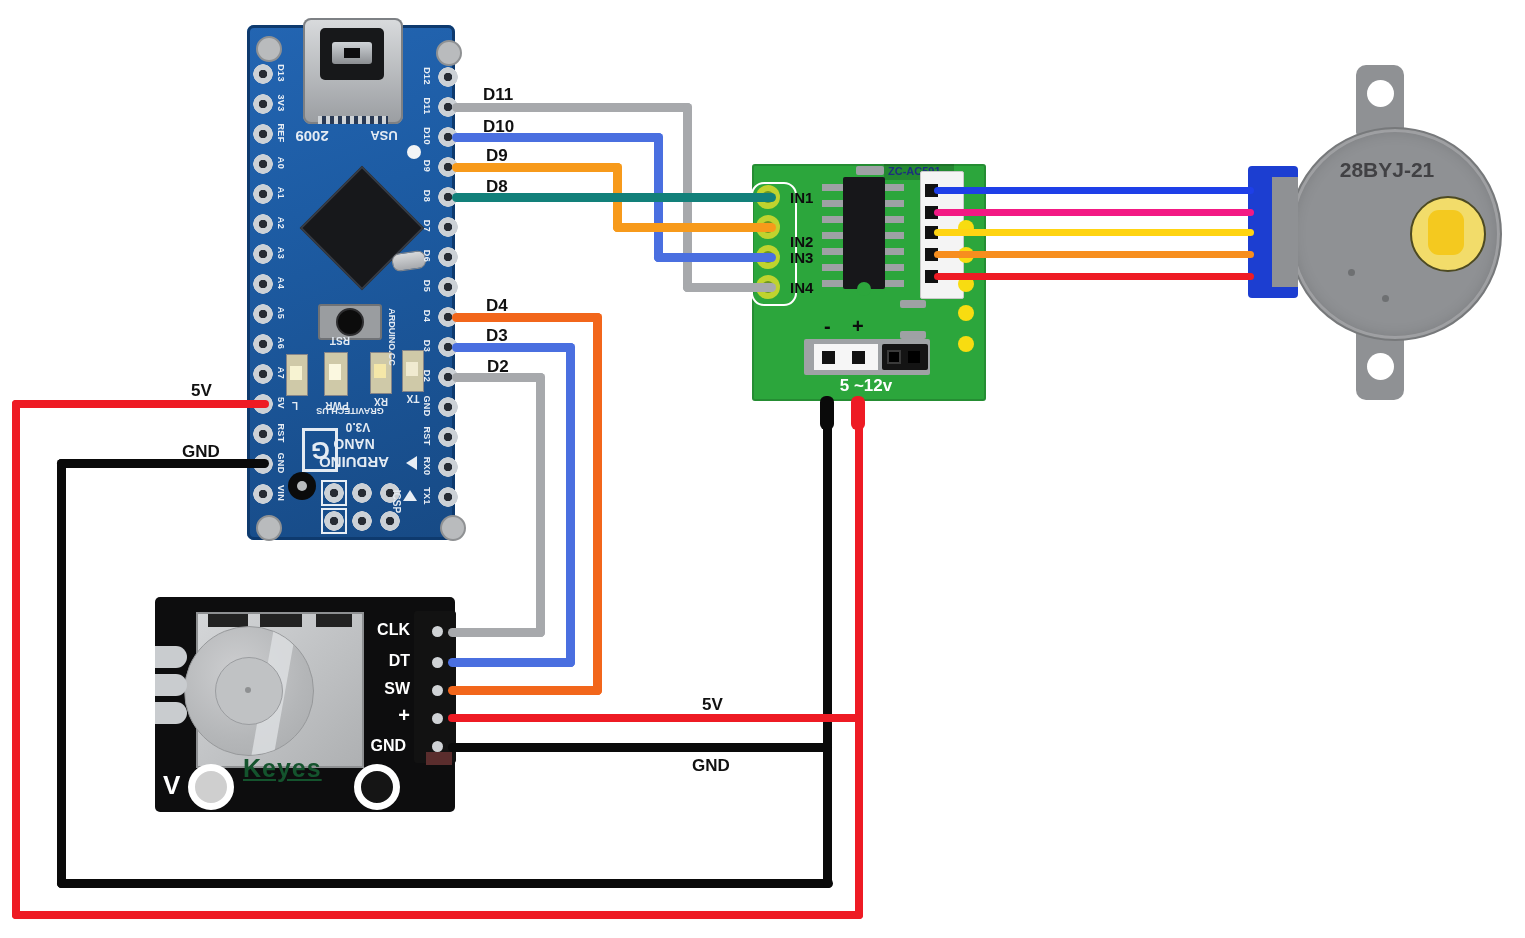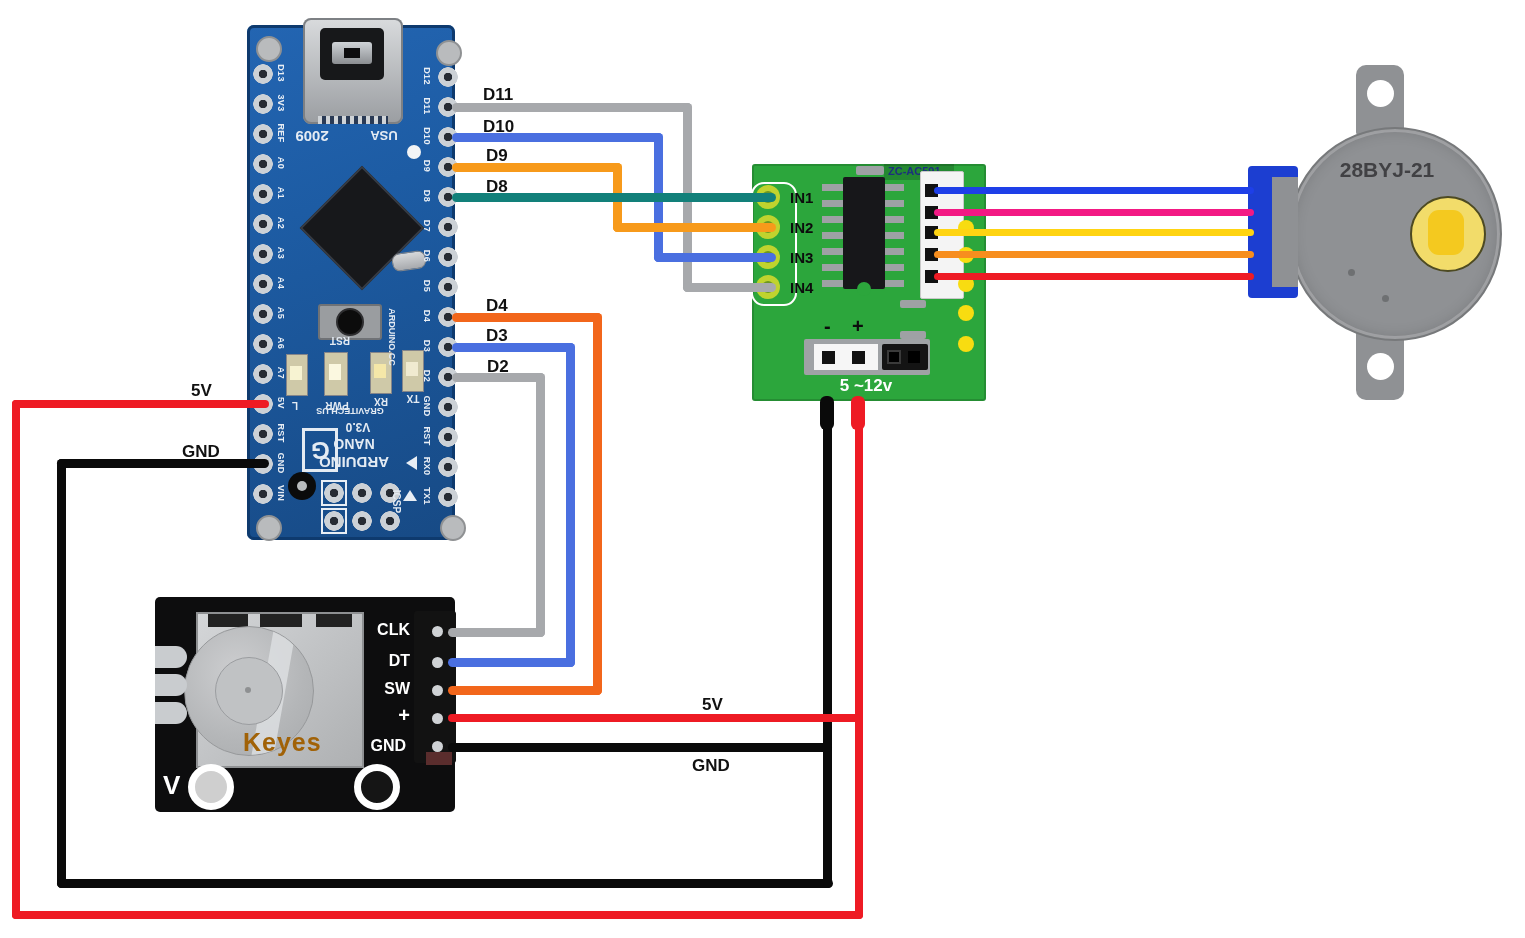--- a/index.html
+++ b/index.html
@@ -144,21 +144,21 @@
   <div class="abs circle" style="left: 756px; top: 185px; width: 24px; height: 24px; background-color: rgb(192, 211, 46);"></div>
   <div class="abs circle" style="left:762px;top:191px;width:12px;height:12px;background:#6d9722;"></div>
   <div class="abs circle" style="left: 756px; top: 215px; width: 24px; height: 24px; background-color: rgb(192, 211, 46);"></div>
   <div class="abs circle" style="left:762px;top:221px;width:12px;height:12px;background:#6d9722;"></div>
   <div class="abs circle" style="left: 756px; top: 245px; width: 24px; height: 24px; background-color: rgb(192, 211, 46);"></div>
   <div class="abs circle" style="left:762px;top:251px;width:12px;height:12px;background:#6d9722;"></div>
   <div class="abs circle" style="left: 756px; top: 275px; width: 24px; height: 24px; background-color: rgb(192, 211, 46);"></div>
   <div class="abs circle" style="left:762px;top:281px;width:12px;height:12px;background:#6d9722;"></div>
 
   <div class="inlbl" style="left:790px;top:189px;">IN1</div>
-  <div class="inlbl" style="left:790px;top:219px;">IN2</div>
+  <div class="inlbl" style="left:790px;top:233px;">IN2</div>
   <div class="inlbl" style="left:790px;top:249px;">IN3</div>
   <div class="inlbl" style="left:790px;top:279px;">IN4</div>
 
   <div class="stubs" style="left:822px;top:184px;"></div>
   <div class="stubs" style="left:882px;top:184px;"></div>
   <div class="abs" style="left:843px;top:177px;width:42px;height:112px;background:#17171a;border-radius:2px;"></div>
   <div class="abs circle" style="left: 857px; top: 282px; width: 14px; height: 14px; background-color: rgb(44, 166, 60);"></div>
 
   <div class="abs" style="left:900px;top:300px;width:26px;height:8px;background:#9EA1A4;border-radius:2px;"></div>
   <div class="abs" style="left:900px;top:331px;width:26px;height:8px;background:#9EA1A4;border-radius:2px;"></div>
@@ -237,21 +237,21 @@
   <div class="abs circle" style="left:432px;top:741px;width:11px;height:11px;background:#cfd2d5;"></div>
 
   <div class="enc-label" style="left:354px;top:621px;">CLK</div>
   <div class="enc-label" style="left:354px;top:652px;">DT</div>
   <div class="enc-label" style="left:354px;top:680px;">SW</div>
   <div class="enc-label" style="left:354px;top:704px;font-size:20px;">+</div>
   <div class="enc-label" style="left:350px;top:737px;">GND</div>
 
   <div class="abs" style="left:163px;top:770px;font:700 26px 'Liberation Sans',sans-serif;color:#fff;">V</div>
   <div class="abs circle" style="left:188px;top:764px;width:32px;height:32px;border:7px solid #fff;background:#cfcfcf;"></div>
-  <div class="abs" style="left:243px;top:728px;font:700 25px 'Liberation Sans',sans-serif;color:#a16207;letter-spacing:1px;">Keyes</div>
+  <div class="abs" style="left:243px;top:754px;font:700 25px 'Liberation Sans',sans-serif;color:#14532d;letter-spacing:1px;text-decoration:underline;">Keyes</div>
   <div class="abs circle" style="left:354px;top:764px;width:32px;height:32px;border:7px solid #fff;background:#151515;"></div>
 
   <div class="seg" style="left: 57px; top: 459px; width: 212px; height: 9px; background-color: rgb(10, 10, 10);"></div>
   <div class="seg" style="left: 57px; top: 459px; width: 9px; height: 429px; background-color: rgb(10, 10, 10);"></div>
   <div class="seg" style="left: 57px; top: 879px; width: 776px; height: 9px; background-color: rgb(10, 10, 10);"></div>
   <div class="seg" style="left: 823px; top: 400px; width: 9px; height: 488px; background-color: rgb(10, 10, 10);"></div>
   <div class="seg" style="left: 820px; top: 396px; width: 14px; height: 34px; border-radius: 6px; background-color: rgb(10, 10, 10);"></div>
   <div class="seg" style="left: 448px; top: 743px; width: 384px; height: 9px; background-color: rgb(10, 10, 10);"></div>
 
   <div class="seg" style="left: 12px; top: 400px; width: 257px; height: 8px; background-color: rgb(238, 27, 36);"></div>

